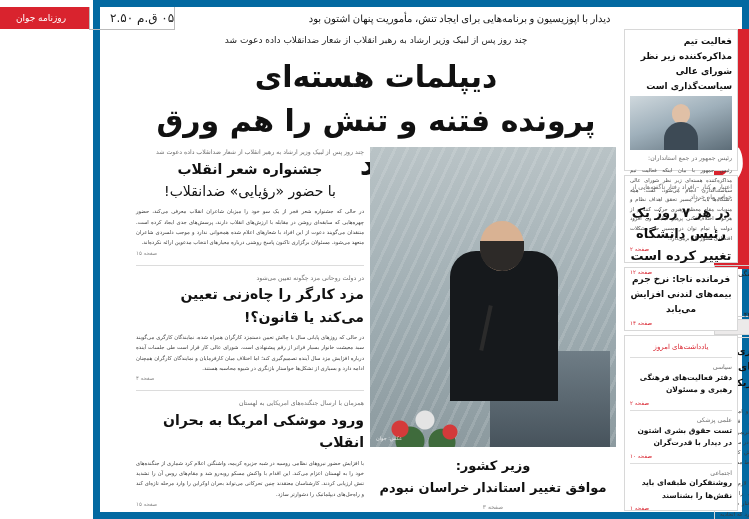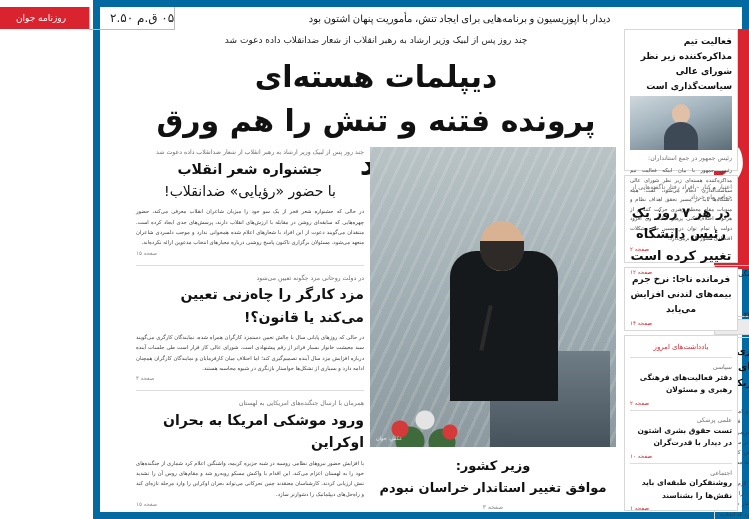--- a/index.html
+++ b/index.html
@@ -327,19 +327,19 @@
     <div class="story">
       <div class="st-kicker">در دولت روحانی مزد چگونه تعیین می‌شود</div>
       <div class="st-head1">مزد کارگر را چاه‌زنی تعیین می‌کند یا قانون؟!</div>
       <div class="st-body">در حالی که روزهای پایانی سال با چالش تعیین دستمزد کارگران همراه شده، نمایندگان کارگری می‌گویند سبد معیشت خانوار بسیار فراتر از رقم پیشنهادی است. شورای عالی کار قرار است طی جلسات آینده درباره افزایش مزد سال آینده تصمیم‌گیری کند؛ اما اختلاف میان کارفرمایان و نمایندگان کارگران همچنان ادامه دارد و بسیاری از تشکل‌ها خواستار بازنگری در شیوه محاسبه هستند.</div>
       <div class="st-page">صفحه ۴</div>
     </div>
     <div class="hr-thin"></div>
 
     <div class="story">
       <div class="st-kicker">همزمان با ارسال جنگنده‌های امریکایی به لهستان</div>
-      <div class="st-head1">ورود موشکی امریکا به بحران اوکراین</div>
+      <div class="st-head1">ورود موشکی امریکا به بحران انقلاب</div>
       <div class="st-body">با افزایش حضور نیروهای نظامی روسیه در شبه جزیره کریمه، واشنگتن اعلام کرد شماری از جنگنده‌های خود را به لهستان اعزام می‌کند. این اقدام با واکنش مسکو روبه‌رو شد و مقام‌های روس آن را تشدید تنش ارزیابی کردند. کارشناسان معتقدند چنین تحرکاتی می‌تواند بحران اوکراین را وارد مرحله تازه‌ای کند و راه‌حل‌های دیپلماتیک را دشوارتر سازد.</div>
       <div class="st-page">صفحه ۱۵</div>
     </div>
   </div>
 
 </div>
 
 </body></html>

